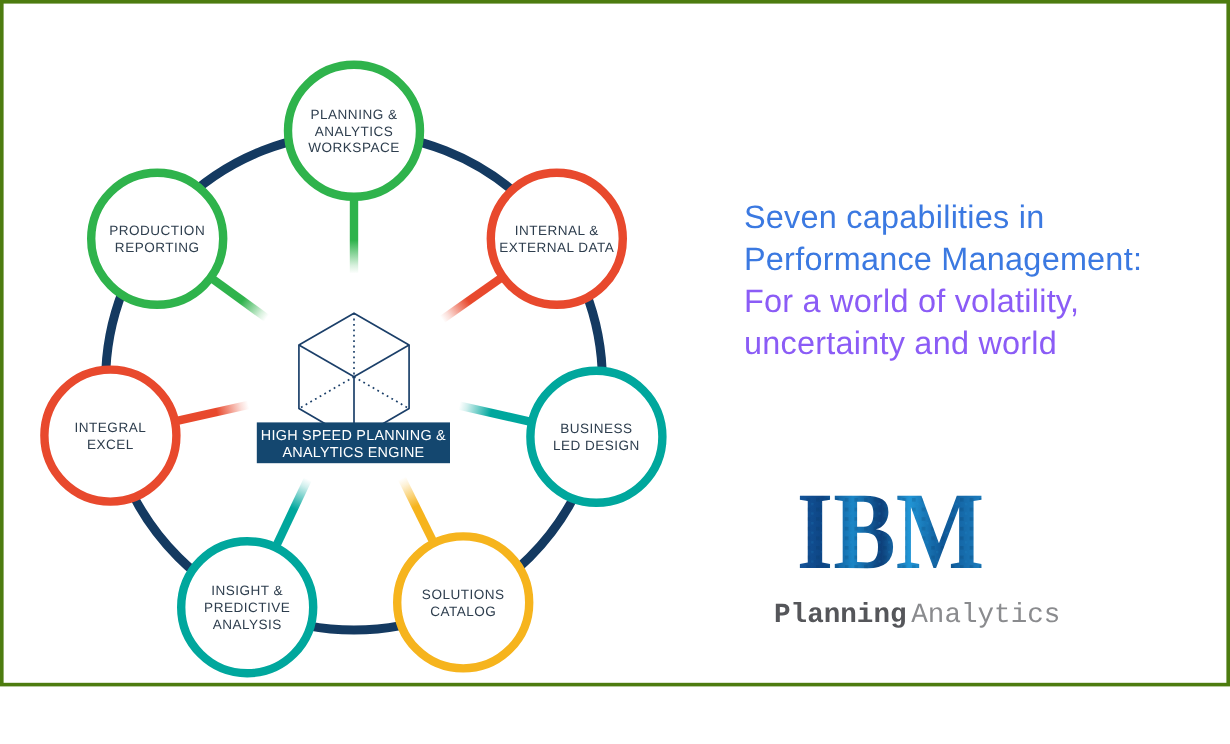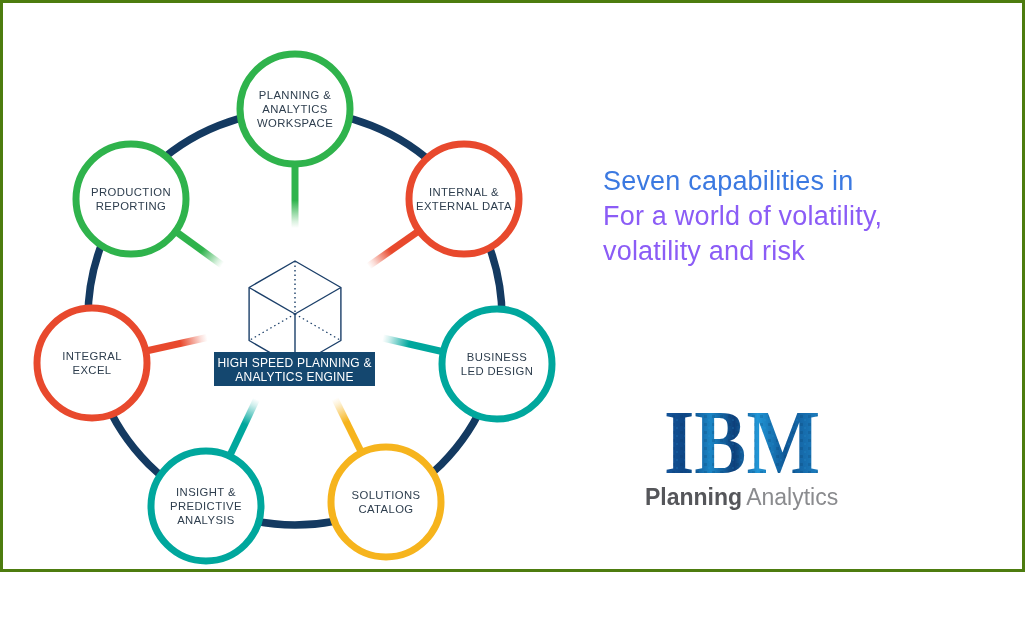--- a/index.html
+++ b/index.html
@@ -2,27 +2,27 @@
 <html><head>
 <meta charset="utf-8">
 <style>
   * { margin:0; padding:0; box-sizing:border-box; }
   html,body { width:1025px; height:620px; overflow:hidden; background:#ffffff;
               font-family:"Liberation Sans","DejaVu Sans",sans-serif; }
   .frame { position:relative; width:1025px; height:572px; border:3px solid #4d7c0f;
            background:#ffffff; overflow:hidden; }
   .diagram-svg { position:absolute; left:0; top:0; }
   .diagram-svg text { font-family:"Liberation Sans","DejaVu Sans",sans-serif; }
-  .panel { position:absolute; left:600px; top:161px; }
+  .panel { position:absolute; left:617px; top:161px; }
   .panel .line { font-size:27px; line-height:35px; white-space:nowrap; letter-spacing:0.2px; }
   .t-blue { color:#3b79e1; }
   .t-dark { color:#8b5cf6; }
   .brand { position:absolute; left:642px; top:404px; }
   .ibm-svg { display:block; margin-left:19px; }
-  .product { margin-top:9px; font-size:23px; white-space:nowrap; }
+  .product { margin-top:24px; font-size:23px; white-space:nowrap;font-family:Liberation Mono, monospace; }
   .product .p-bold { font-weight:bold; color:#55565a; }
   .product .p-reg { color:#8a8b8e; margin-left:4px; }
 </style>
 </head>
 <body>
 
 <div class="frame">
 
   <svg class="diagram-svg" id="diagram-svg" width="590" height="620" viewBox="0 0 590 620">
       <defs>
@@ -99,22 +99,23 @@
         <line x1="292" y1="258" x2="292" y2="311" stroke-dasharray="1.5 3"></line>
         <line x1="292" y1="311" x2="246.10065359942473" y2="337.5" stroke-dasharray="1.5 3"></line>
         <line x1="292" y1="311" x2="337.89934640057527" y2="337.5" stroke-dasharray="1.5 3"></line>
       </g>
       <rect x="211" y="349" width="161" height="34" fill="#14476f"></rect>
       <text text-anchor="middle" fill="#ffffff" font-size="12" letter-spacing="0.2"><tspan x="291.5" y="363.5">HIGH SPEED PLANNING &amp;</tspan><tspan x="291.5" y="377.5">ANALYTICS ENGINE</tspan></text>
     </svg>
 
   <div class="panel">
     <div class="line t-blue">Seven capabilities in</div>
+    <div class="line t-blue">Performance Management:</div>
     <div class="line t-dark">For a world of volatility,</div>
-    <div class="line t-dark">volatility and risk</div>
+    <div class="line t-dark">uncertainty and world</div>
   </div>
 
   <div class="brand">
     <svg class="ibm-svg" width="170" height="68" viewBox="0 0 170 68">
       <defs>
         <linearGradient id="ibmg" x1="0" y1="0" x2="1" y2="0">
           <stop offset="0" stop-color="#15569c"></stop>
           <stop offset="0.14" stop-color="#0d4584"></stop>
           <stop offset="0.30" stop-color="#1b86c6"></stop>
           <stop offset="0.45" stop-color="#0d3f7a"></stop>

